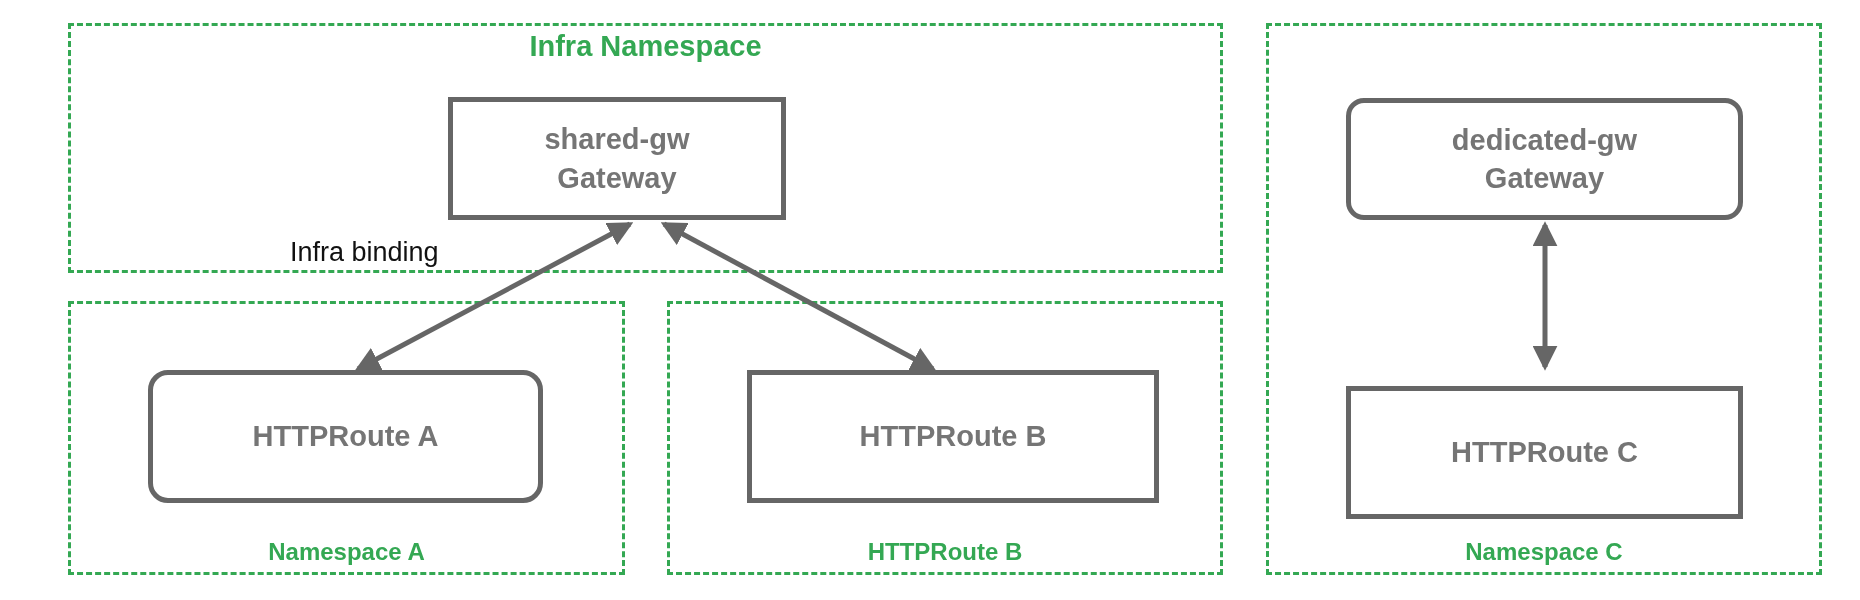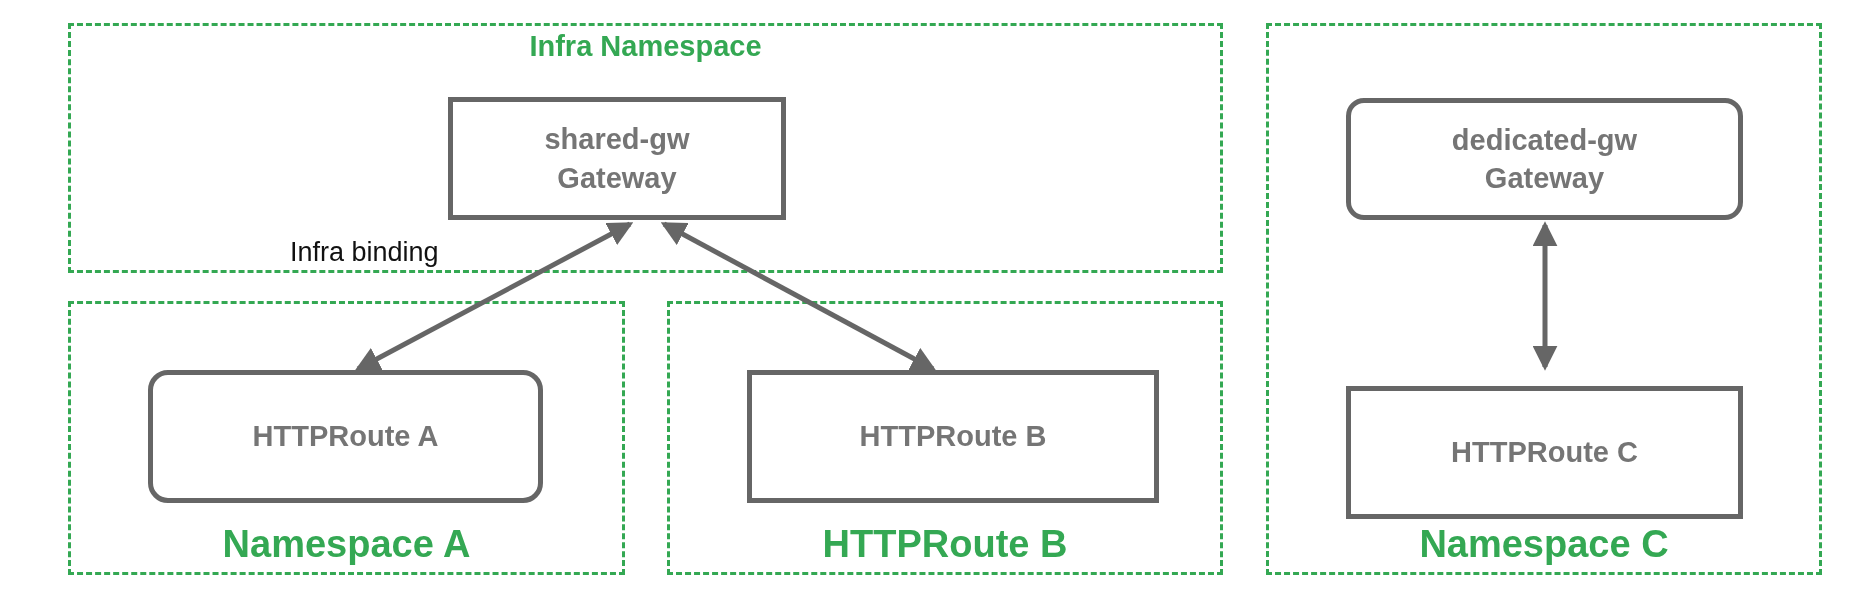--- a/index.html
+++ b/index.html
@@ -26,21 +26,21 @@
   .ns-title{
     position:absolute;top:4px;left:0;width:100%;
     text-align:center;
     color:var(--green);
     font-size:29px;font-weight:bold;
   }
   .ns-label{
     position:absolute;bottom:6px;left:0;width:100%;
     text-align:center;
     color:var(--green);
-    font-size:38px;font-weight:bold;
+    font-size:24px;font-weight:bold;
   }
   .node{
     position:absolute;
     border:5px solid var(--gray);
     background:var(--bg);
     box-sizing:border-box;
     display:flex;align-items:center;justify-content:center;
     text-align:center;
     z-index:2;
   }

